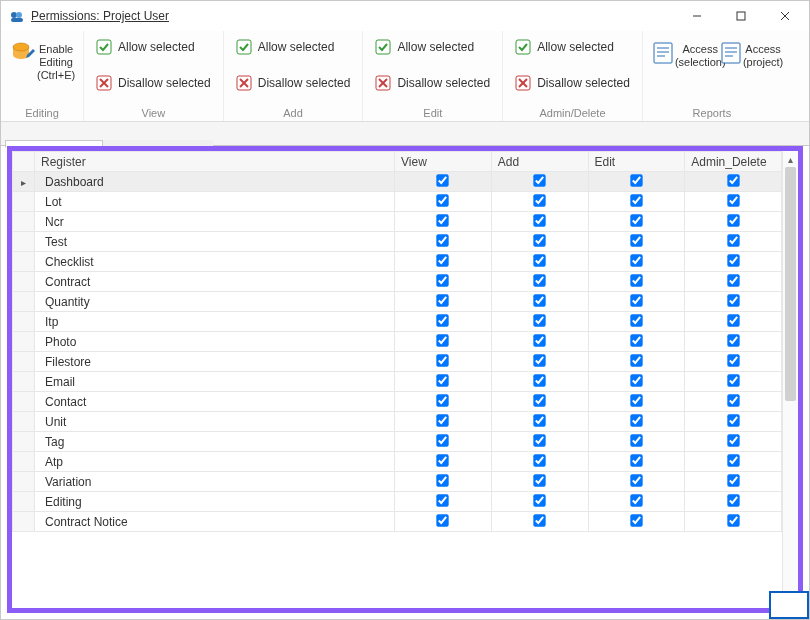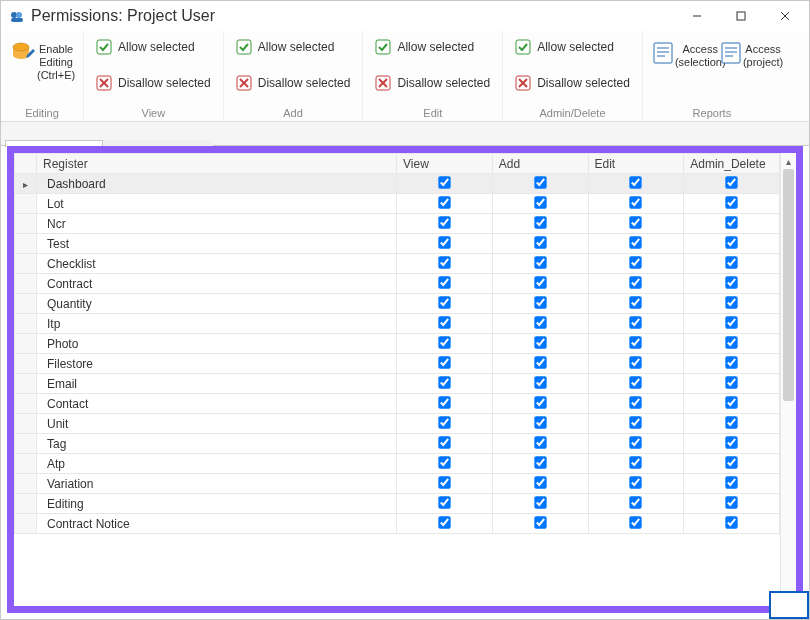--- a/index.html
+++ b/index.html
@@ -2,21 +2,21 @@
 <html><head>
 <meta charset="utf-8">
 <style>
   * { box-sizing: border-box; margin: 0; padding: 0; }
   body { font-family: "Segoe UI", Tahoma, sans-serif; font-size: 12px; color: #333; background: #fff; }
   .window { width: 810px; height: 620px; border: 1px solid #c8c8c8; position: relative; display: flex; flex-direction: column; background: #fff; box-shadow: 0 2px 6px rgba(0,0,0,0.1); }
 
   
   .titlebar { height: 30px; display: flex; align-items: center; justify-content: space-between; padding: 0 2px 0 8px; background: #fff; }
   .titlebar-left { display: flex; align-items: center; gap: 6px; }
-  .titlebar-title { font-size: 16px; }
+  .titlebar-title { font-size: 12px; text-decoration: underline; }
   .titlebar-controls { display: flex; }
   .titlebar-btn { width: 44px; height: 28px; display: flex; align-items: center; justify-content: center; cursor: pointer; }
   .app-icon { width: 16px; height: 16px; display:flex; align-items:center; justify-content:center; }
 
   
   .ribbon { display: flex; border-bottom: 1px solid #ddd; background: #fdfdfd; }
   .ribbon-group { display: flex; flex-direction: column; align-items: stretch; border-right: 1px solid #eee; padding: 4px 6px 2px 6px; }
   .ribbon-group-body { display: flex; align-items: flex-start; gap: 4px; flex: 1; min-height: 70px; }
   .ribbon-group-label { text-align: center; font-size: 11px; color: #888; padding: 2px 0 0 0; }
   .ribbon-bigbtn { display: flex; flex-direction: row; justify-content: flex-start; width: 70px; padding: 4px 2px; cursor: pointer; border-radius: 3px; text-align:center; }
@@ -26,21 +26,21 @@
   .icon16 { width: 16px; height: 16px; display: inline-flex; align-items: center; justify-content: center; flex-shrink:0; }
   .icon24 { width: 28px; height: 28px; display: inline-flex; align-items: center; justify-content: center; }
 
   
   .tabstrip { display: flex; border-bottom: 1px solid #c8c8c8; background: #f5f5f5; padding-left: 4px; height: 24px; }
   .tab { padding: 3px 22px; font-size: 16px; border: 1px solid transparent; border-bottom: none; cursor: pointer; margin-top: 18px; background:#f0f0f0; }
   .tab.active { background: #fff; border-color: #c8c8c8; border-bottom: 1px solid #fff; margin-bottom: -1px; }
 
   
   .grid-container { flex: 1; display: flex; flex-direction: column; overflow: hidden; position: relative; padding: 0 6px 6px 6px; }
-  .grid-scroll-wrap { position: relative; flex: 1; overflow: hidden; border: 7px solid #8b5cf6; }
+  .grid-scroll-wrap { position: relative; flex: 1; overflow: hidden; border: 5px solid #8b5cf6; }
   .grid { width: 100%; border-collapse: collapse; table-layout: fixed; }
   .grid th, .grid td { border: 1px solid #e7e7e7; font-size: 12px; height: 20px; vertical-align: middle; }
   .grid thead th { background: #f7f7f7; text-align: left; padding: 2px 6px; font-weight: normal; color: #444; position: sticky; top: 0; }
   .grid .rowmarker { width: 22px; text-align: center; color: #666; background: #f7f7f7; }
   .grid .regcol { padding-left: 10px; }
   .grid tbody tr.selected td { background: #eeeeee; }
   .grid tbody tr.selected .rowmarker::before { content: "▸"; font-size: 10px; color:#555; }
   .grid .chk { text-align: center; }
   .grid .chk input { transform: scale(0.95); }
   .col-reg { width: 360px; }

